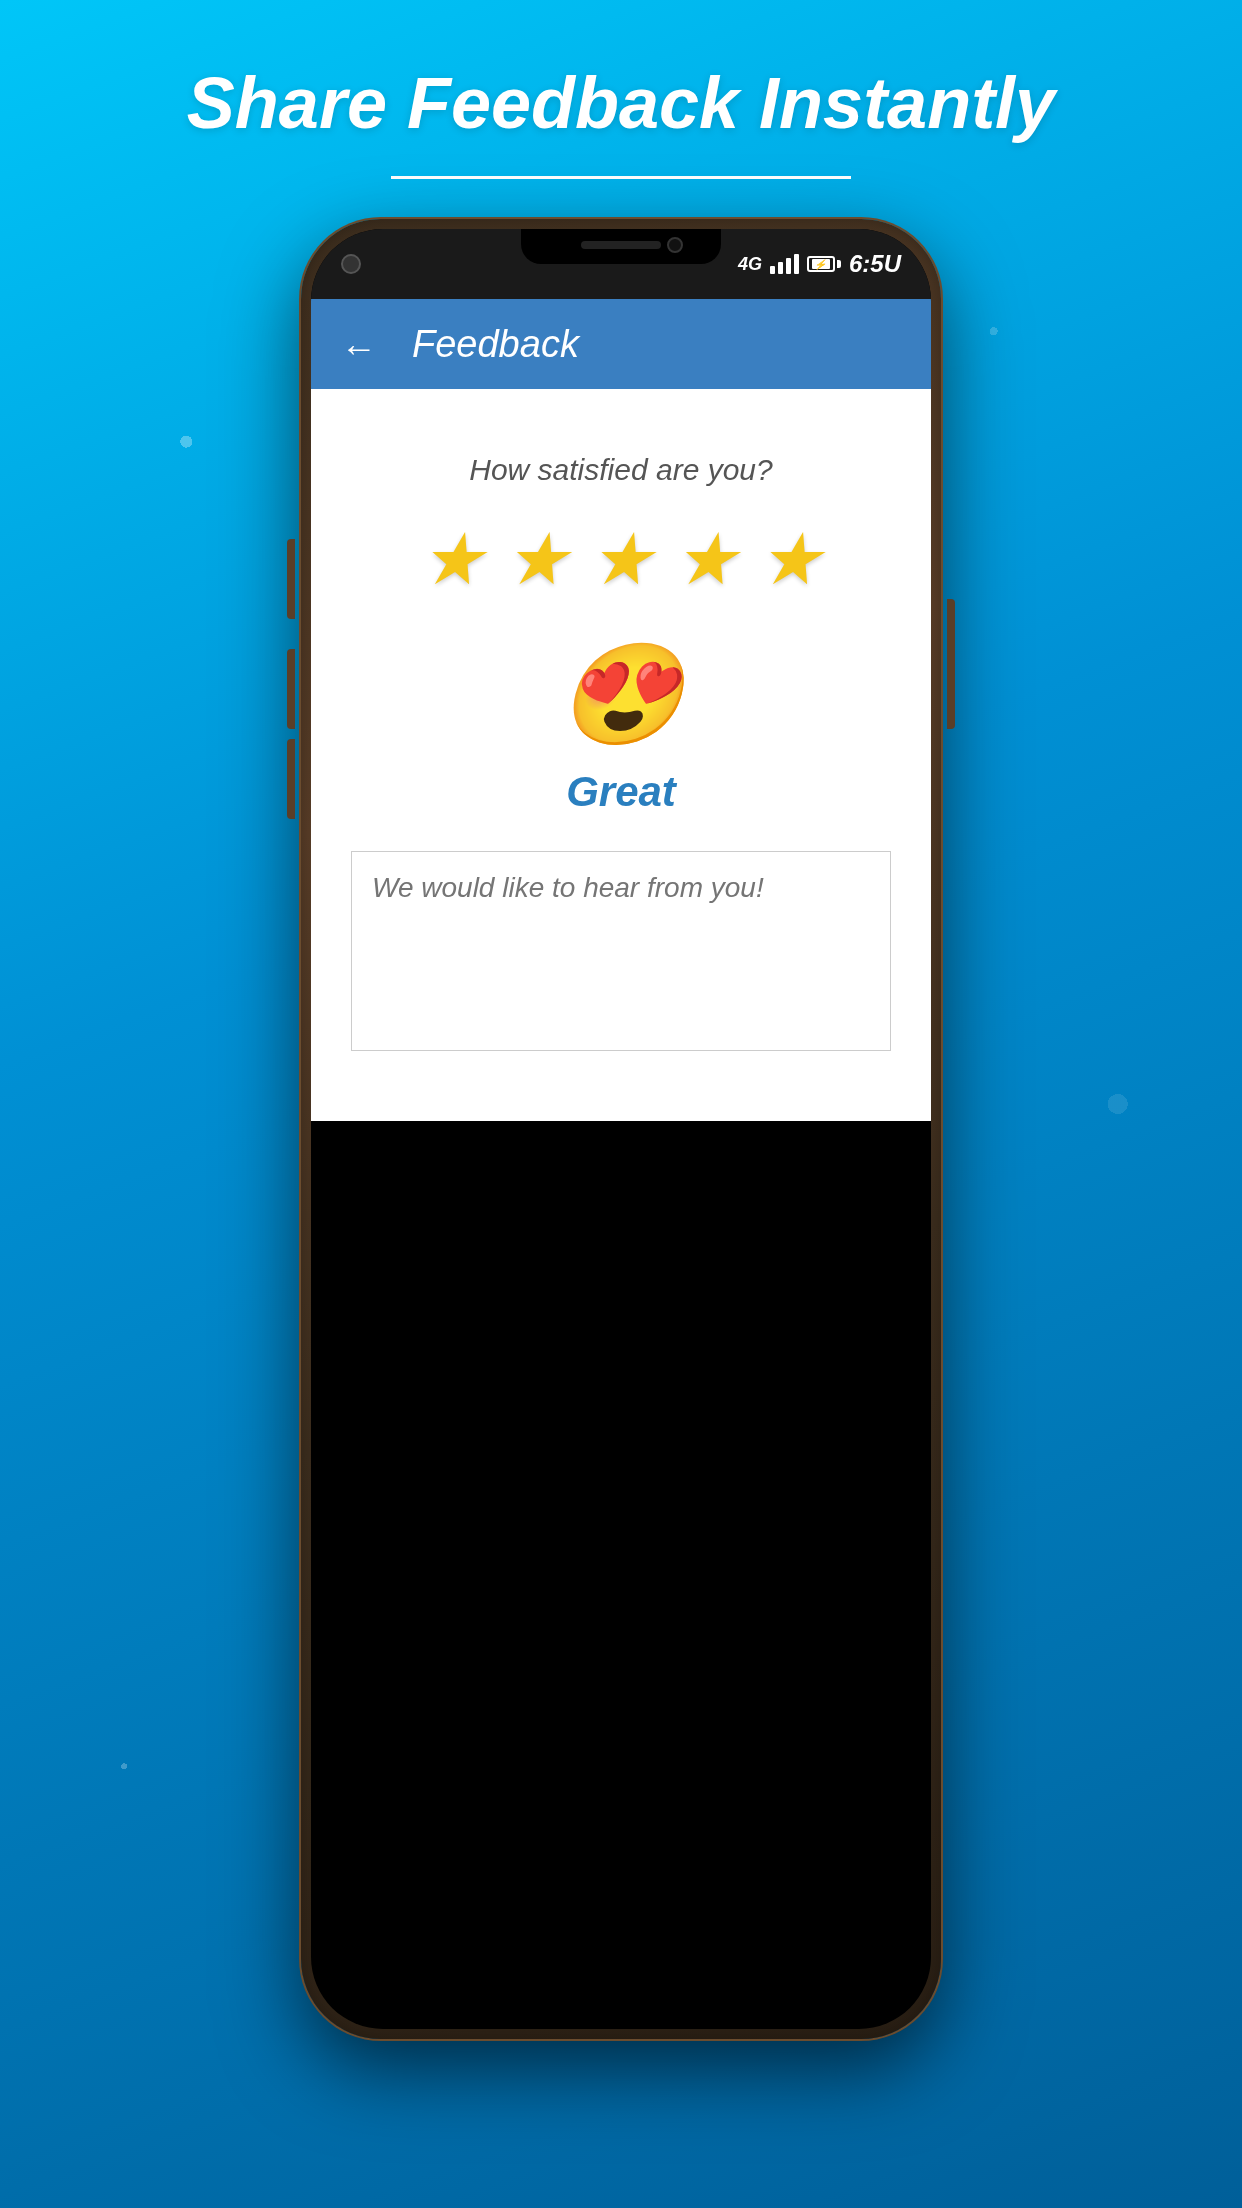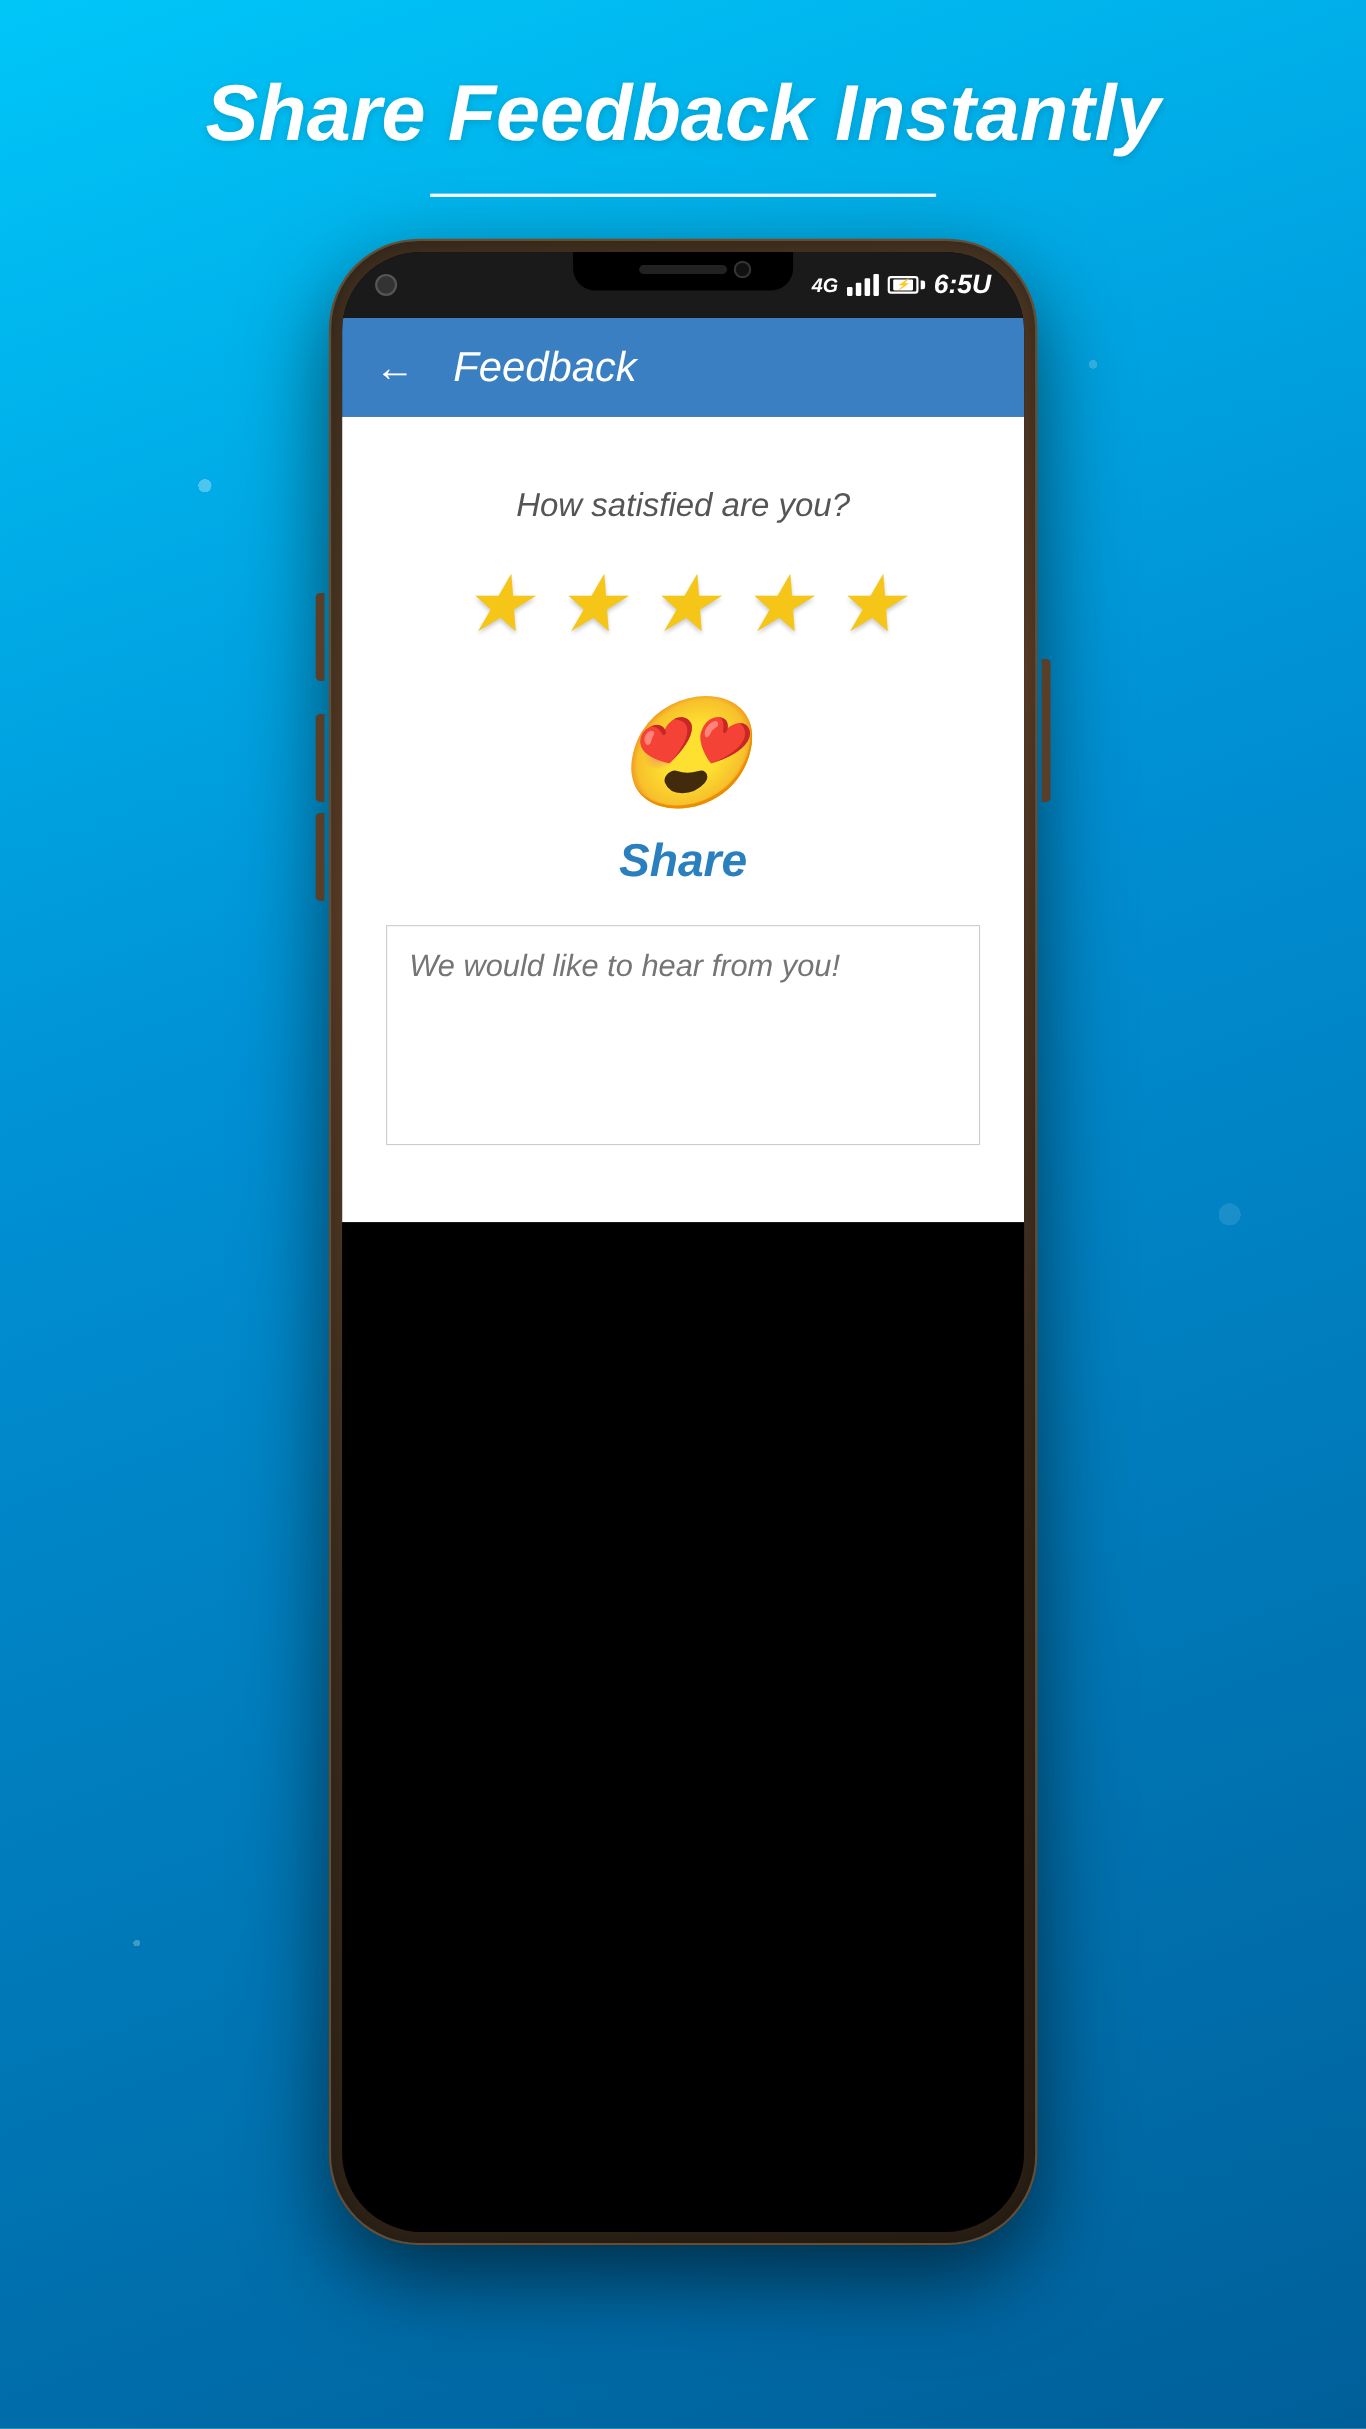--- a/index.html
+++ b/index.html
@@ -102,21 +102,21 @@
       height: 100%;
       background: #000;
       border-radius: 72px;
       overflow: hidden;
       position: relative;
     }
 
     
     .status-bar {
       width: 100%;
-      height: 60px;
+      height: 70px;
       background: #1a1a1a;
       display: flex;
       align-items: center;
       justify-content: space-between;
       padding: 0 30px;
       position: relative;
       z-index: 10;
     }
 
     .status-left {
@@ -392,21 +392,21 @@
         <div class="stars-row">
           <span class="star">★</span>
           <span class="star">★</span>
           <span class="star">★</span>
           <span class="star">★</span>
           <span class="star">★</span>
         </div>
 
         <div class="emoji-display">😍</div>
 
-        <span class="rating-label">Share</span>
+        <span class="rating-label">Great</span>
 
         <textarea class="feedback-textarea" placeholder="We would like to hear from you!" style=""></textarea>
 
 
       </div>
 
       <div class="screen-rest"></div>
 
     </div>
   </div>

